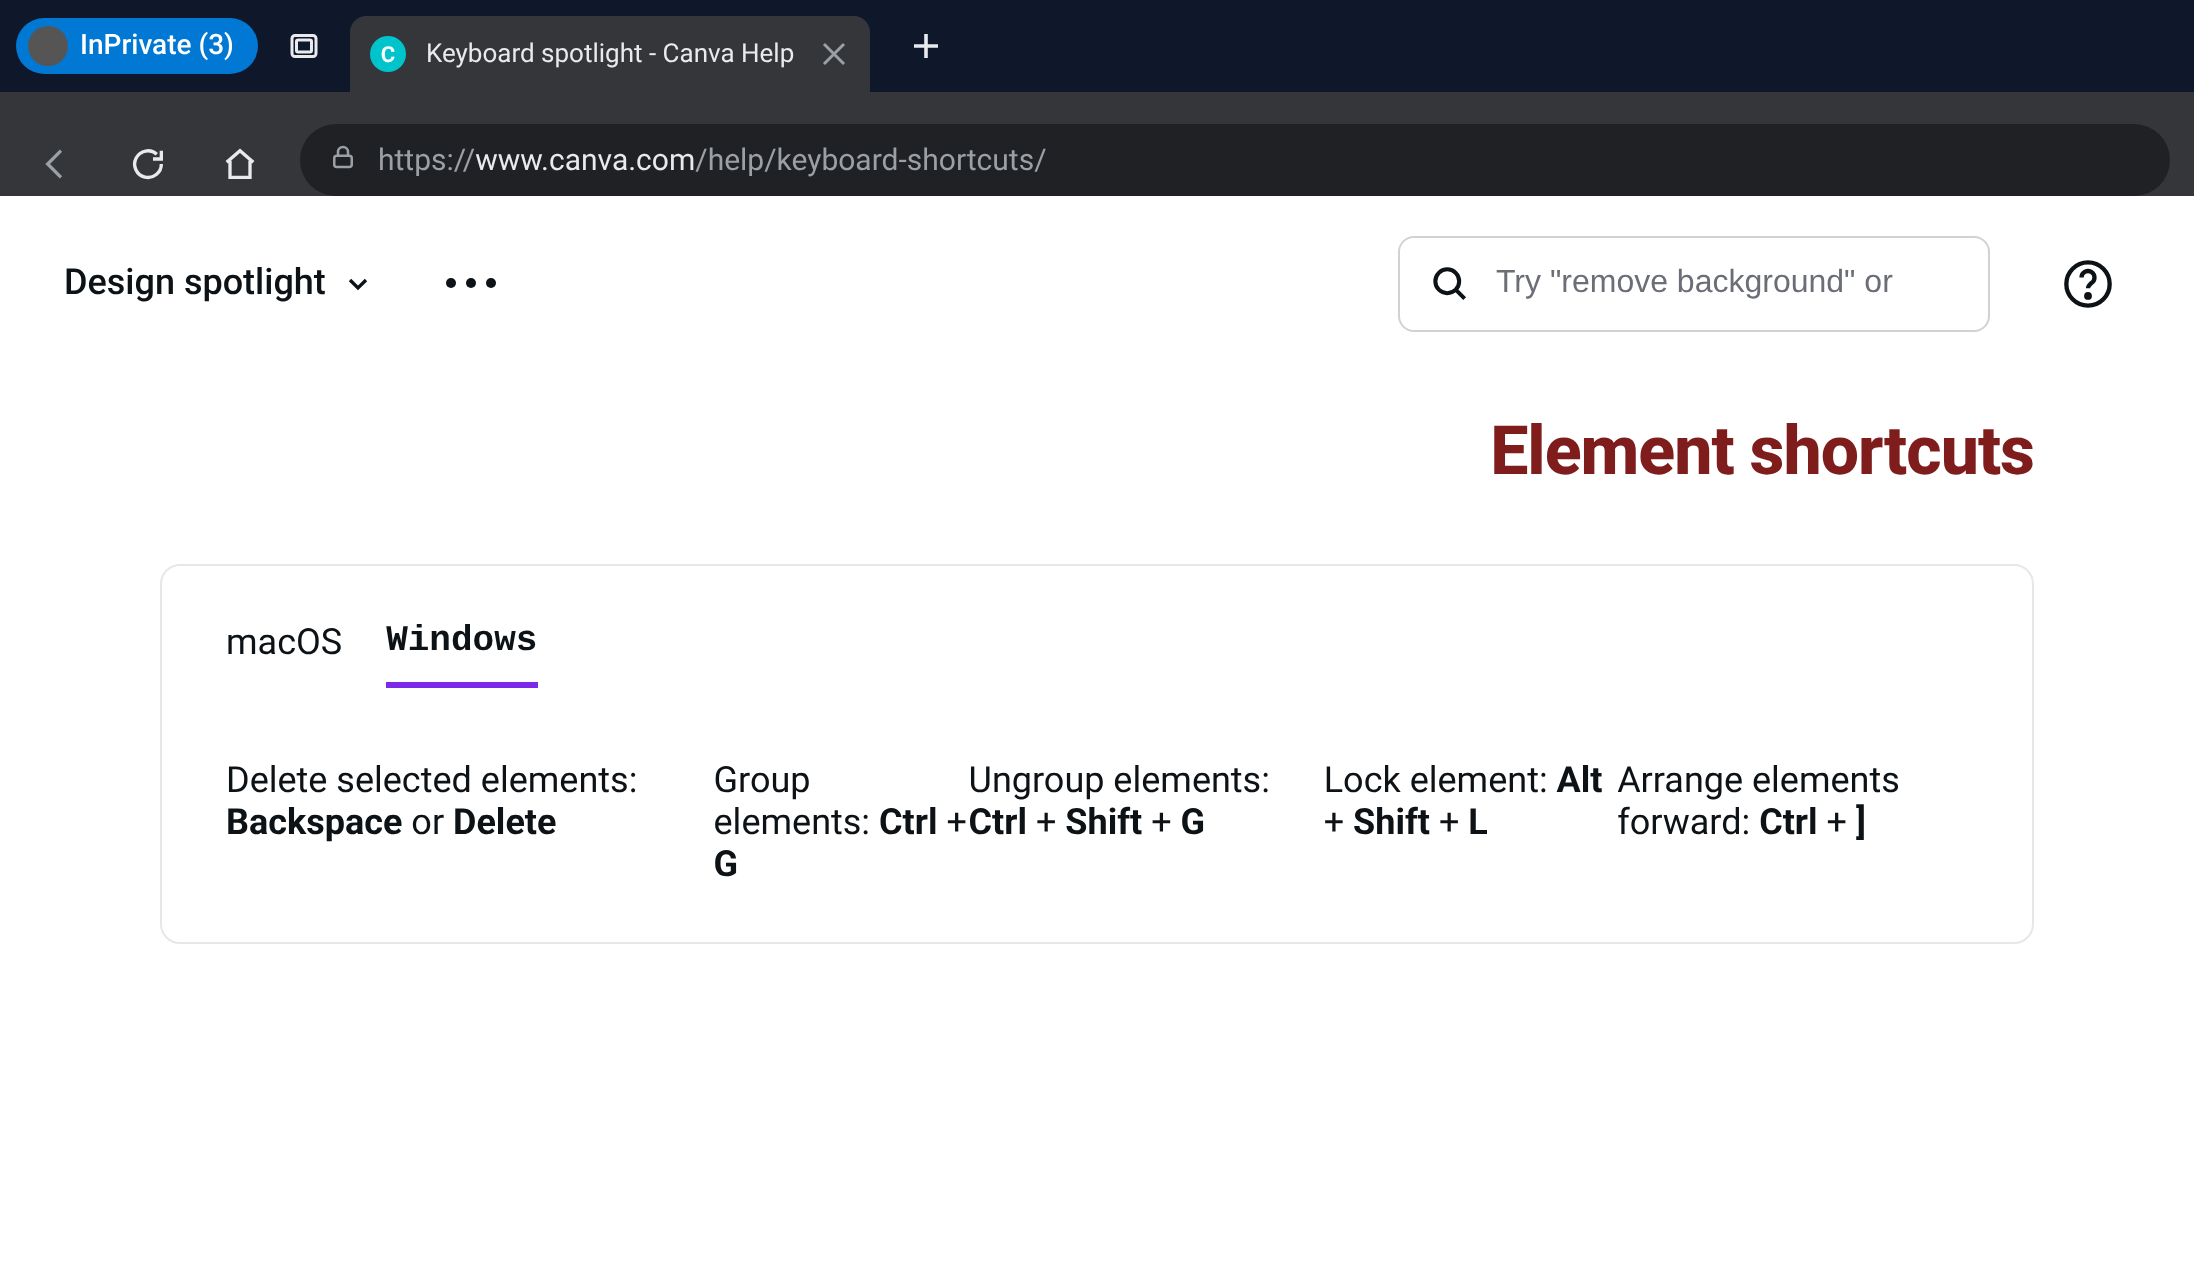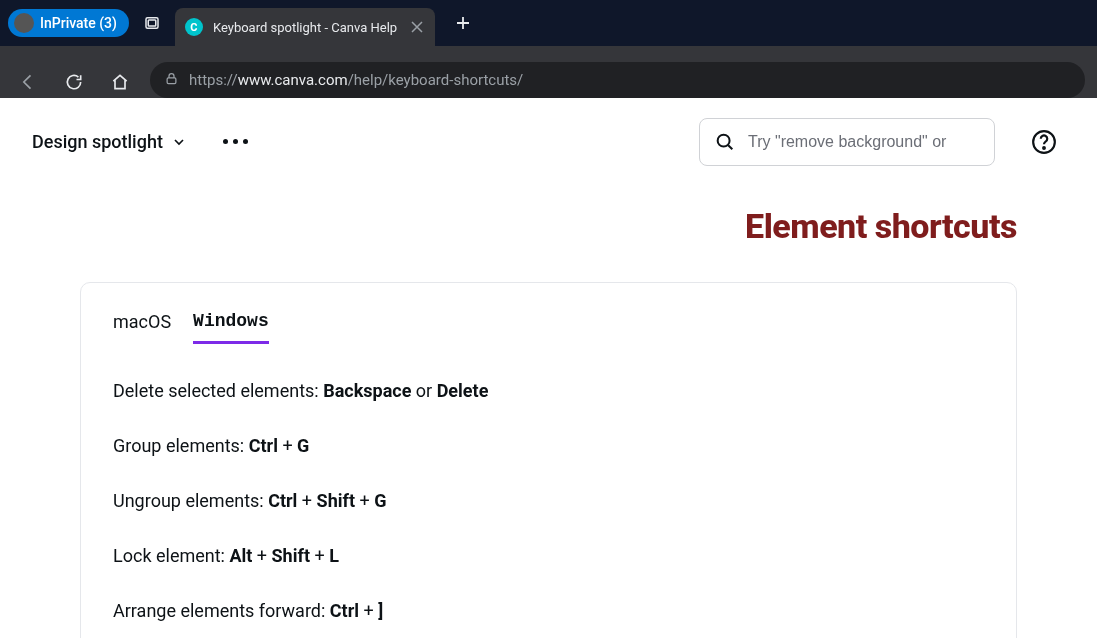--- a/index.html
+++ b/index.html
@@ -41,21 +41,21 @@
 .help-icon { width: 42px; height: 42px; display: flex; align-items: center; justify-content: center; cursor: pointer; }
 .help-icon svg { width: 26px; height: 26px; }
 .login-btn { border: 1px solid #d0d2d6; border-radius: 8px; height: 48px; padding: 0 22px; font-size: 17px; font-weight: 600; color: #0d1216; background: #fff; cursor: pointer; }
 
 .content { padding: 20px 80px; }
 .heading { font-size: 34px; font-weight: 800; color: #7f1d1d; margin-bottom: 36px; letter-spacing: -0.5px; text-align: right; }
 .card { border: 1px solid #e5e7eb; border-radius: 10px; padding: 28px 32px; }
 .os-tabs { display: flex; gap: 22px; margin-bottom: 36px; }
 .os-tab { font-size: 18px; color: #0d1216; cursor: pointer; padding-bottom: 10px; }
 .os-tab.active { font-weight: 700; border-bottom: 3px solid #7d2ae8; font-family: Liberation Mono, monospace; }
-.shortcut-list { display: flex; flex-direction: column; gap: 34px; }
+.shortcut-list { display: flex; flex-direction: row; }
 .shortcut-line { font-size: 18px; color: #0d1216; }
 .shortcut-line .key, .shortcut-line b { font-weight: 700; }
 </style>
 </head>
 <body>
 
 <div class="browser-chrome">
   <div class="tab-bar">
     <div class="inprivate-badge">
       <span class="avatar-icon"></span>

